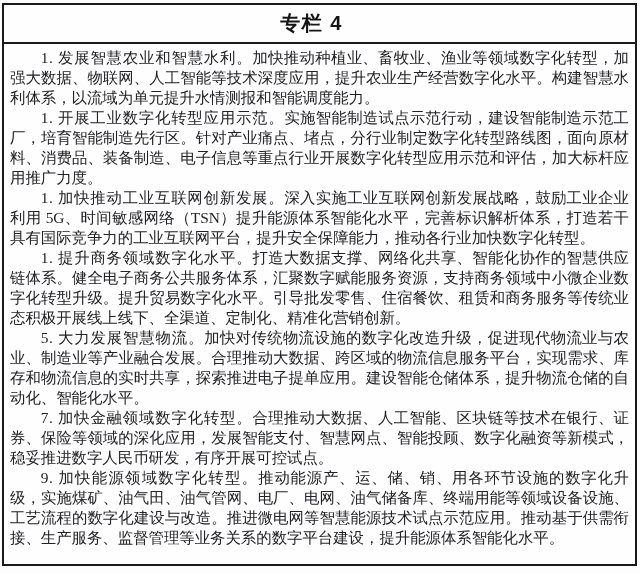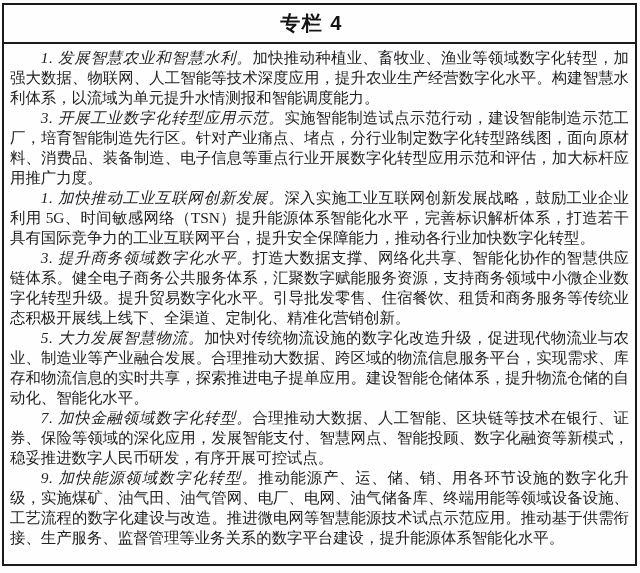--- a/index.html
+++ b/index.html
@@ -48,38 +48,37 @@
     font-size: 15.4px;
     line-height: 20px;
     text-align: justify;
     text-justify: inter-ideograph;
   }
   .body-cell p {
     margin: 0;
     text-indent: 2em;
   }
   .lead {
-    font-style: italic;
     letter-spacing: 0.5px;
   }
 </style>
 </head>
 <body>
 
 <div class="page">
   <div class="frame">
 
     <div class="title-row">
       <span class="title-prefix">专栏 4</span>
     </div>
 
     <div class="body-cell">
       <p><span class="lead">1. 发展智慧农业和智慧水利。</span><span>加快推动种植业、畜牧业、渔业等领域数字化转型，加强大数据、物联网、人工智能等技术深度应用，提升农业生产经营数字化水平。构建智慧水利体系，以流域为单元提升水情测报和智能调度能力。</span></p>
-      <p><span class="lead">3. 开展工业数字化转型应用示范。</span><span>实施智能制造试点示范行动，建设智能制造示范工厂，培育智能制造先行区。针对产业痛点、堵点，分行业制定数字化转型路线图，面向原材料、消费品、装备制造、电子信息等重点行业开展数字化转型应用示范和评估，加大标杆应用推广力度。</span></p>
+      <p><span class="lead">1. 开展工业数字化转型应用示范。</span><span>实施智能制造试点示范行动，建设智能制造示范工厂，培育智能制造先行区。针对产业痛点、堵点，分行业制定数字化转型路线图，面向原材料、消费品、装备制造、电子信息等重点行业开展数字化转型应用示范和评估，加大标杆应用推广力度。</span></p>
       <p><span class="lead">1. 加快推动工业互联网创新发展。</span><span>深入实施工业互联网创新发展战略，鼓励工业企业利用 5G、时间敏感网络（TSN）提升能源体系智能化水平，完善标识解析体系，打造若干具有国际竞争力的工业互联网平台，提升安全保障能力，推动各行业加快数字化转型。</span></p>
-      <p><span class="lead">3. 提升商务领域数字化水平。</span><span>打造大数据支撑、网络化共享、智能化协作的智慧供应链体系。健全电子商务公共服务体系，汇聚数字赋能服务资源，支持商务领域中小微企业数字化转型升级。提升贸易数字化水平。引导批发零售、住宿餐饮、租赁和商务服务等传统业态积极开展线上线下、全渠道、定制化、精准化营销创新。</span></p>
+      <p><span class="lead">1. 提升商务领域数字化水平。</span><span>打造大数据支撑、网络化共享、智能化协作的智慧供应链体系。健全电子商务公共服务体系，汇聚数字赋能服务资源，支持商务领域中小微企业数字化转型升级。提升贸易数字化水平。引导批发零售、住宿餐饮、租赁和商务服务等传统业态积极开展线上线下、全渠道、定制化、精准化营销创新。</span></p>
       <p><span class="lead">5. 大力发展智慧物流。</span><span>加快对传统物流设施的数字化改造升级，促进现代物流业与农业、制造业等产业融合发展。合理推动大数据、跨区域的物流信息服务平台，实现需求、库存和物流信息的实时共享，探索推进电子提单应用。建设智能仓储体系，提升物流仓储的自动化、智能化水平。</span></p>
       <p><span class="lead">7. 加快金融领域数字化转型。</span><span>合理推动大数据、人工智能、区块链等技术在银行、证券、保险等领域的深化应用，发展智能支付、智慧网点、智能投顾、数字化融资等新模式，稳妥推进数字人民币研发，有序开展可控试点。</span></p>
       <p><span class="lead">9. 加快能源领域数字化转型。</span><span>推动能源产、运、储、销、用各环节设施的数字化升级，实施煤矿、油气田、油气管网、电厂、电网、油气储备库、终端用能等领域设备设施、工艺流程的数字化建设与改造。推进微电网等智慧能源技术试点示范应用。推动基于供需衔接、生产服务、监督管理等业务关系的数字平台建设，提升能源体系智能化水平。</span></p>
     </div>
 
   </div>
 </div>
 
 </body></html>

